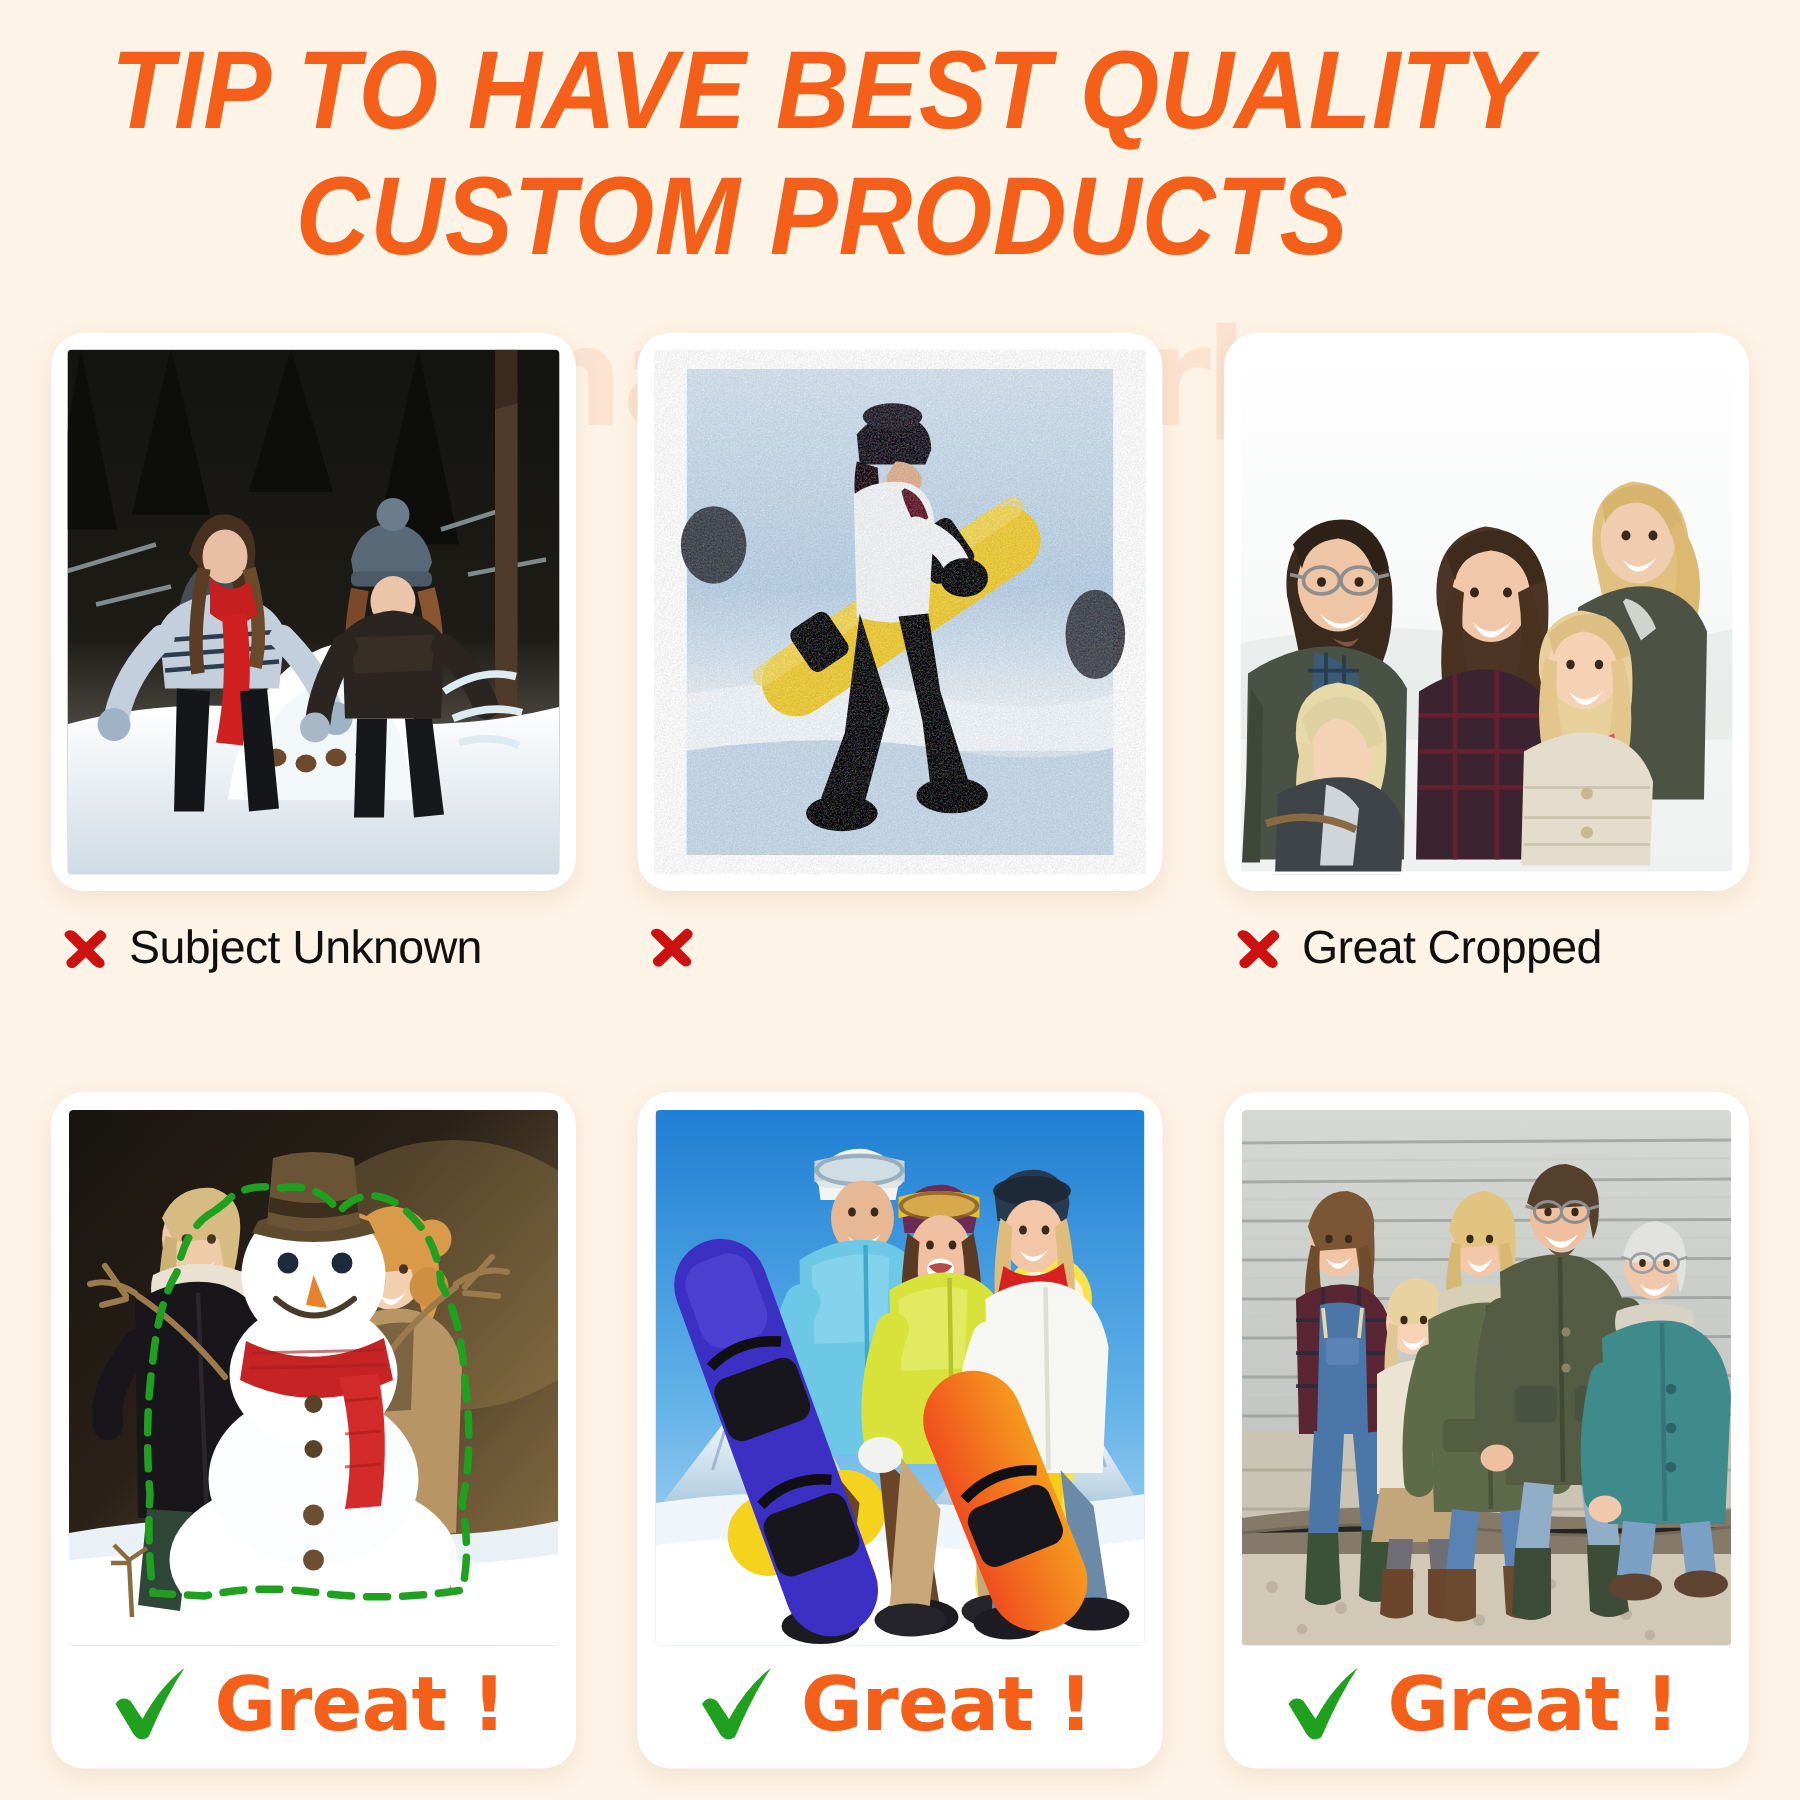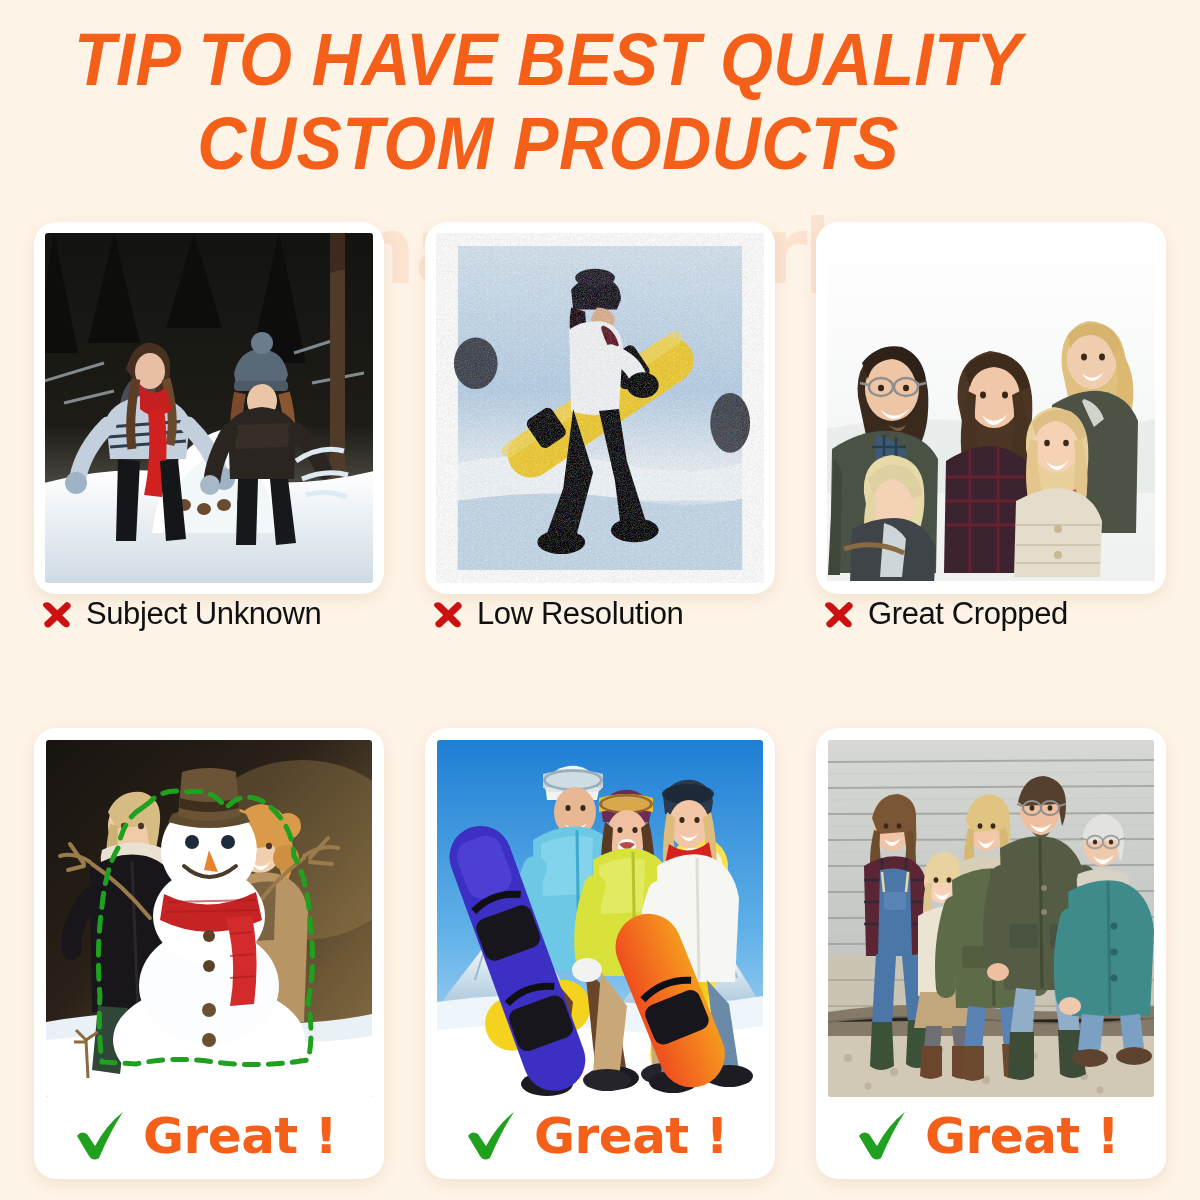--- a/index.html
+++ b/index.html
@@ -106,21 +106,21 @@
     display: flex;
     align-items: center;
     justify-content: center;
   }
 
   
   .bad-label {
     display: flex;
     align-items: center;
     gap: 12px;
-    margin-top: 2px;
+    margin-top: 20px;
     padding-left: 6px;
   }
   .bad-label .text {
     font-size: 31px;
     color: #101010;
     font-weight: 400;
     letter-spacing: -0.4px;
     font-family: "Liberation Sans", sans-serif;
     white-space: nowrap;
   }
@@ -336,21 +336,20 @@
       </div>
       <div class="bad-label">
         <span class="x-icon">
           <svg viewBox="0 0 34 34">
             <g fill="#cc1111">
               <path d="M4 6 Q8 4 11 7 L29 25 Q31 28 28 30 Q25 31 22 28 L4 10 Q2 8 4 6 Z"></path>
               <path d="M29 6 Q32 8 30 11 L11 29 Q8 32 5 29 Q3 26 6 24 L25 6 Q27 4 29 6 Z"></path>
             </g>
           </svg>
         </span>
-        <span class="text">Low Resolution</span>
       </div>
     </div>
 
     <div class="cell">
       <div class="card bad-card">
         <div class="photo" style="background:#ffffff">
           <svg viewBox="0 0 330 350" preserveAspectRatio="xMidYMid slice">
             <defs>
               <linearGradient id="paleSky" x1="0" y1="0" x2="0" y2="1">
                 <stop offset="0%" stop-color="#ffffff"></stop>

